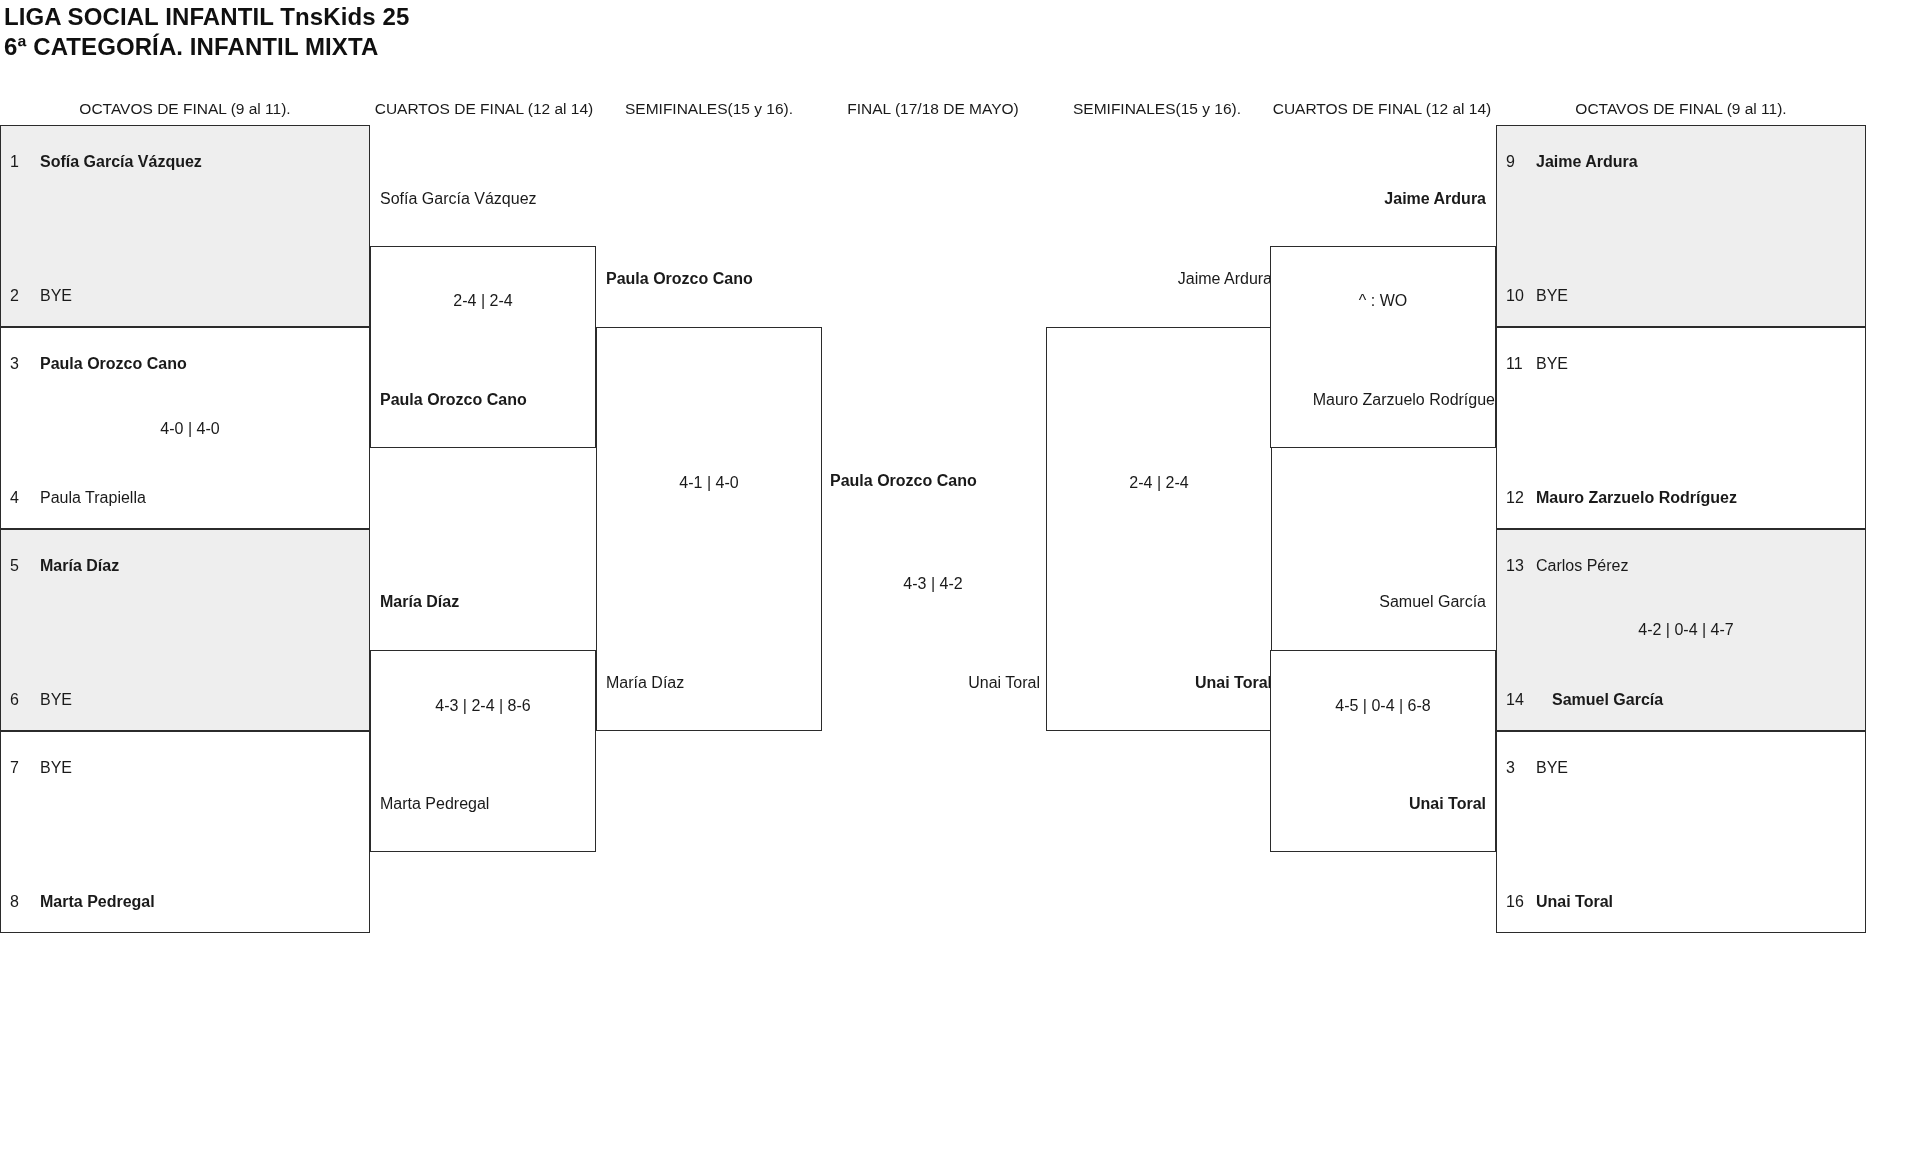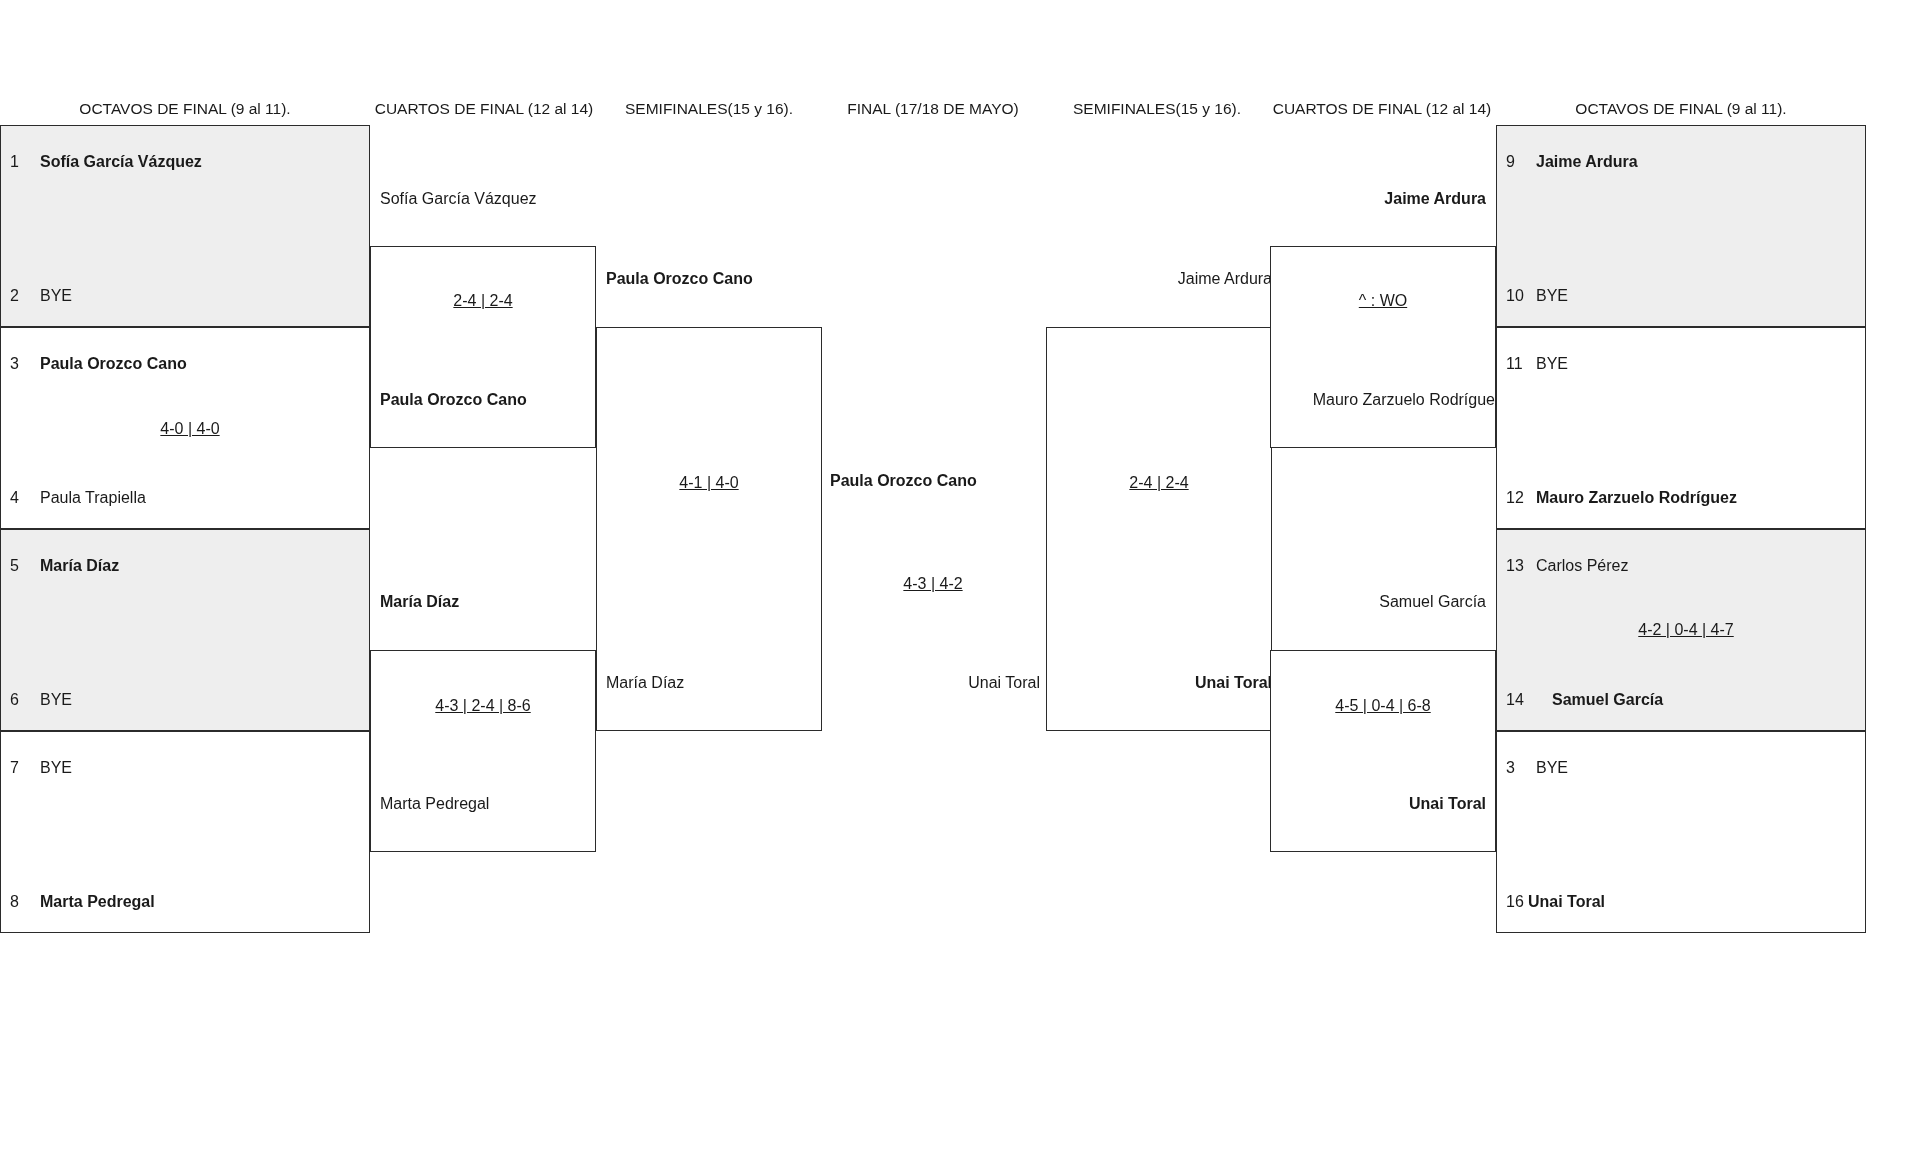--- a/index.html
+++ b/index.html
@@ -101,32 +101,35 @@
   .slot.win { font-weight: 700; }
   .slot.right { text-align: right; }
 
   .score {
     position: absolute;
     font-size: 16px;
     line-height: 20px;
     color: #1a1a1a;
     white-space: nowrap;
     text-align: center;
-    text-decoration: underline;
   }
 
   .clip {
     overflow: hidden;
     display: block;
   }
 </style>
 </head>
 <body>
 
 <div class="header">
+  <div class="title-block">
+    <div class="title-line">LIGA SOCIAL INFANTIL TnsKids 25</div>
+    <div class="title-line">6ª CATEGORÍA. INFANTIL MIXTA</div>
+  </div>
 </div>
 
 <div class="round-head" style="left:0px;   top:98px; width:370px;">OCTAVOS DE FINAL (9 al 11).</div>
 <div class="round-head" style="left:372px; top:98px; width:224px;">CUARTOS DE FINAL (12 al 14)</div>
 <div class="round-head" style="left:598px; top:98px; width:222px;">SEMIFINALES(15 y 16).</div>
 <div class="round-head" style="left:822px; top:98px; width:222px;">FINAL (17/18 DE MAYO)</div>
 <div class="round-head" style="left:1046px;top:98px; width:222px;">SEMIFINALES(15 y 16).</div>
 <div class="round-head" style="left:1270px;top:98px; width:224px;">CUARTOS DE FINAL (12 al 14)</div>
 <div class="round-head" style="left:1496px;top:98px; width:370px;">OCTAVOS DE FINAL (9 al 11).</div>
 
@@ -194,17 +197,17 @@
   <div class="box shaded" style="left:1496px; top:529px; width:370px; height:202px;"></div>
   <div class="box" style="left:1496px; top:731px; width:370px; height:202px;"></div>
 
   <div class="seed win" style="left:1506px; top:152px;"><span class="num" style="margin-right: 8px;">9</span><span class="nm">Jaime Ardura</span></div>
   <div class="seed" style="left:1506px; top:286px;"><span class="num" style="margin-right: 8px;">10</span><span class="nm">BYE</span></div>
   <div class="seed" style="left:1506px; top:354px;"><span class="num" style="margin-right: 8px;">11</span><span class="nm">BYE</span></div>
   <div class="seed win" style="left:1506px; top:488px;"><span class="num" style="margin-right: 8px;">12</span><span class="nm">Mauro Zarzuelo Rodríguez</span></div>
   <div class="seed" style="left:1506px; top:556px;"><span class="num" style="margin-right: 8px;">13</span><span class="nm">Carlos Pérez</span></div>
   <div class="seed win" style="left:1506px; top:690px;"><span class="num" style="margin-right: 24px;">14</span><span class="nm">Samuel García</span></div>
   <div class="seed" style="left:1506px; top:758px;"><span class="num" style="margin-right: 8px;">3</span><span class="nm">BYE</span></div>
-  <div class="seed win" style="left:1506px; top:892px;"><span class="num" style="margin-right: 0;">16</span><span class="nm">Unai Toral</span></div>
+  <div class="seed win" style="left:1506px; top:892px;"><span class="num" style="margin-right: 8px;">16</span><span class="nm">Unai Toral</span></div>
 
   <div class="score" style="left:1536px; top:620px; width:300px;">4-2 | 0-4 | 4-7</div>
 
 </div>
 
 </body></html>

